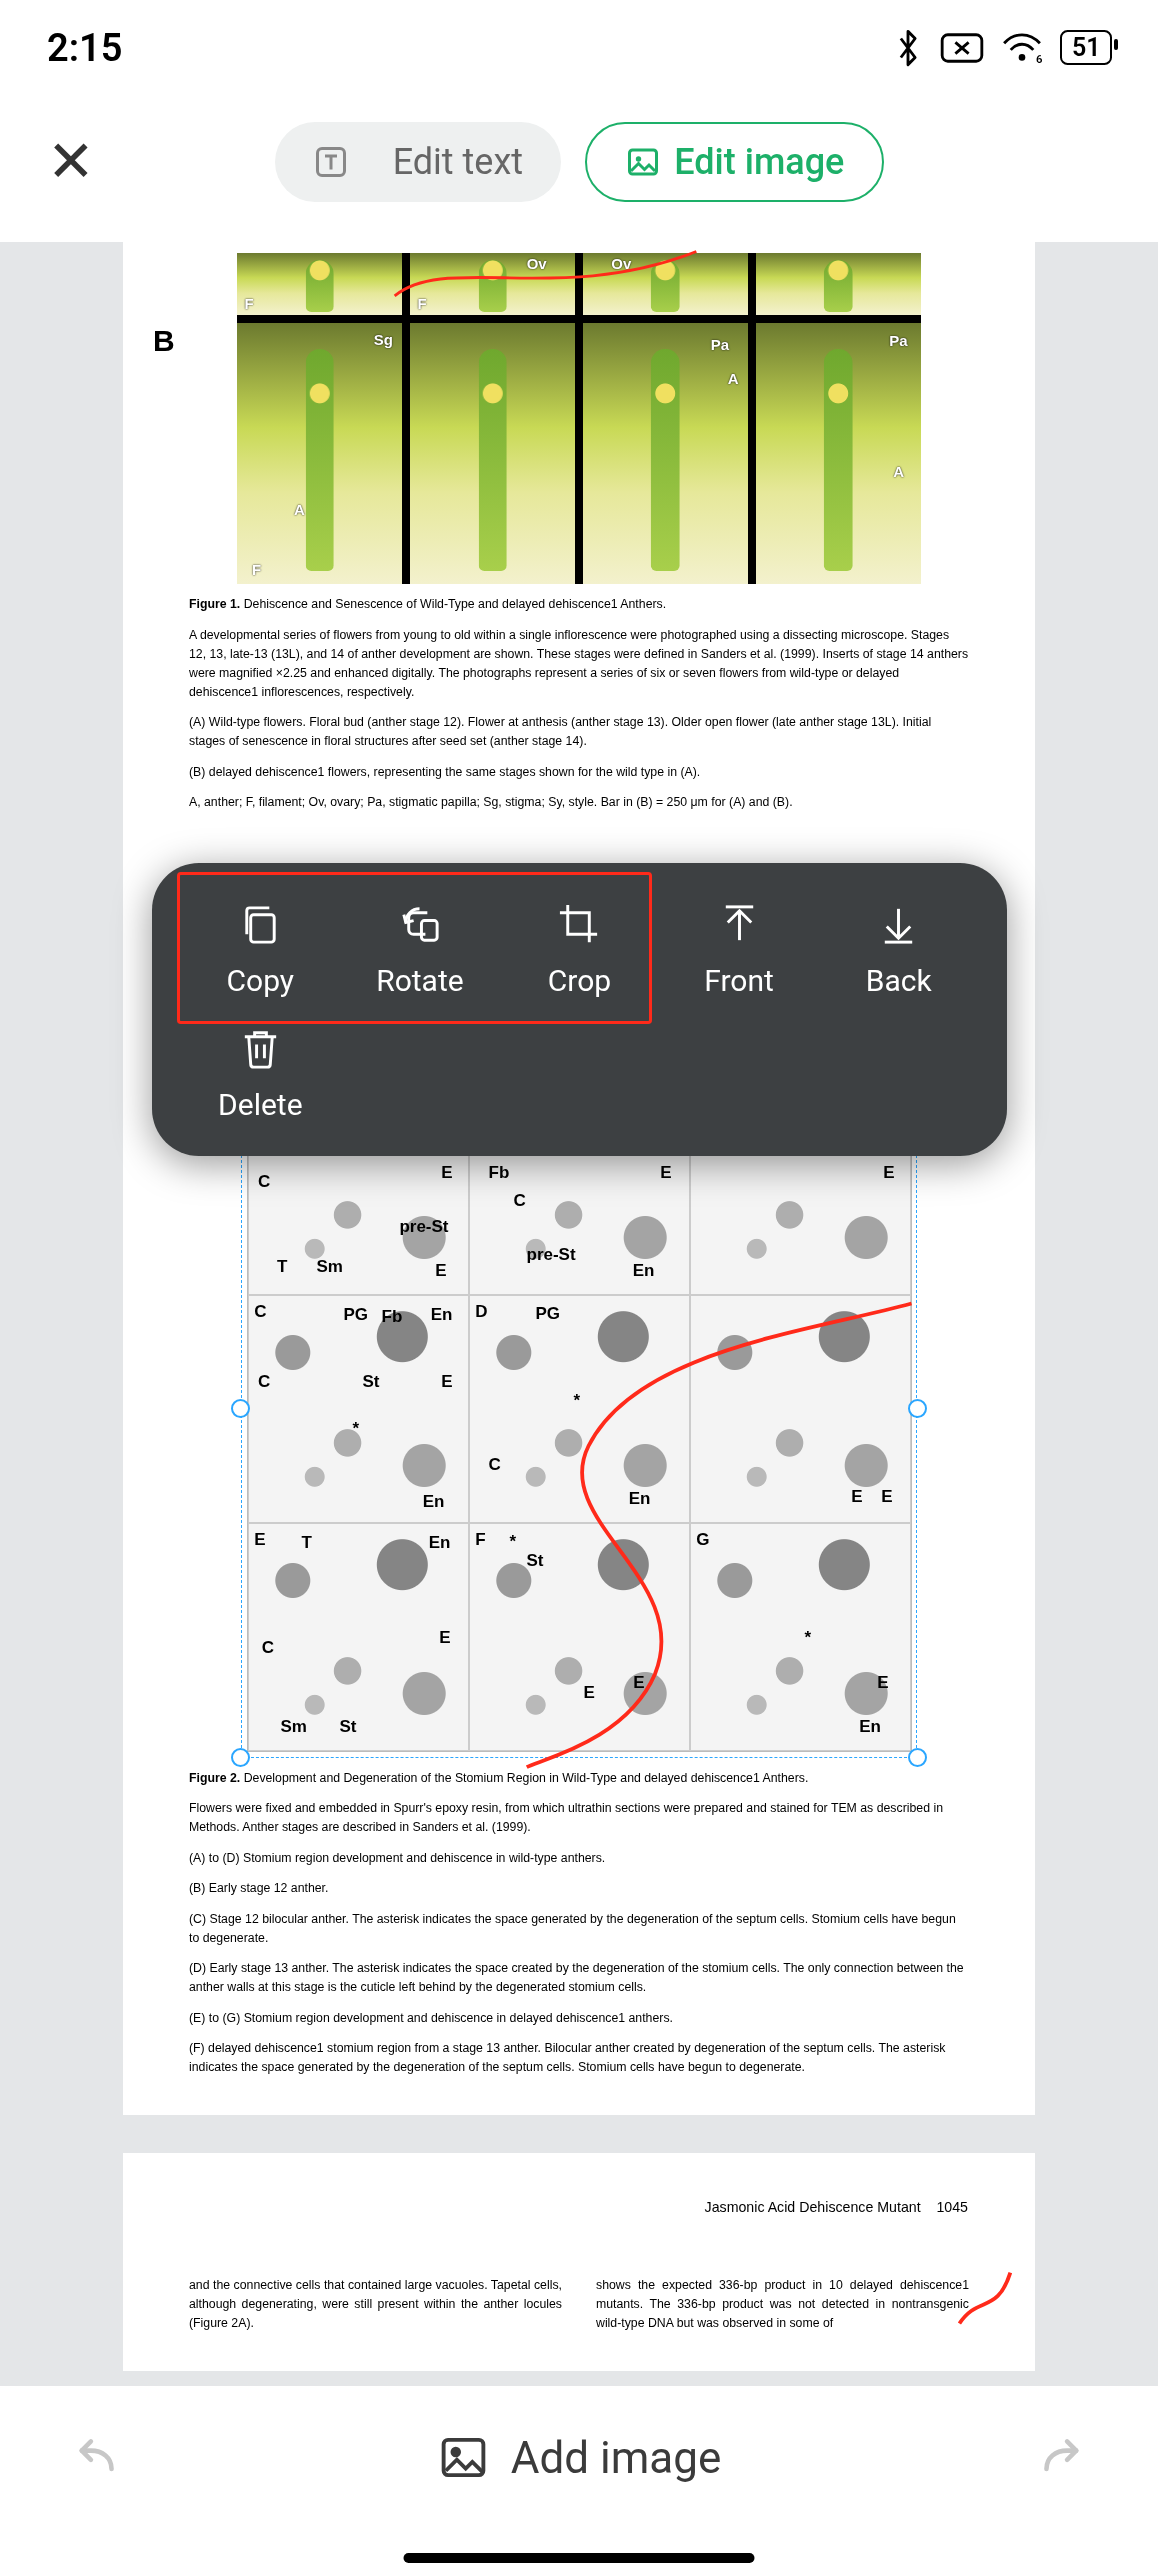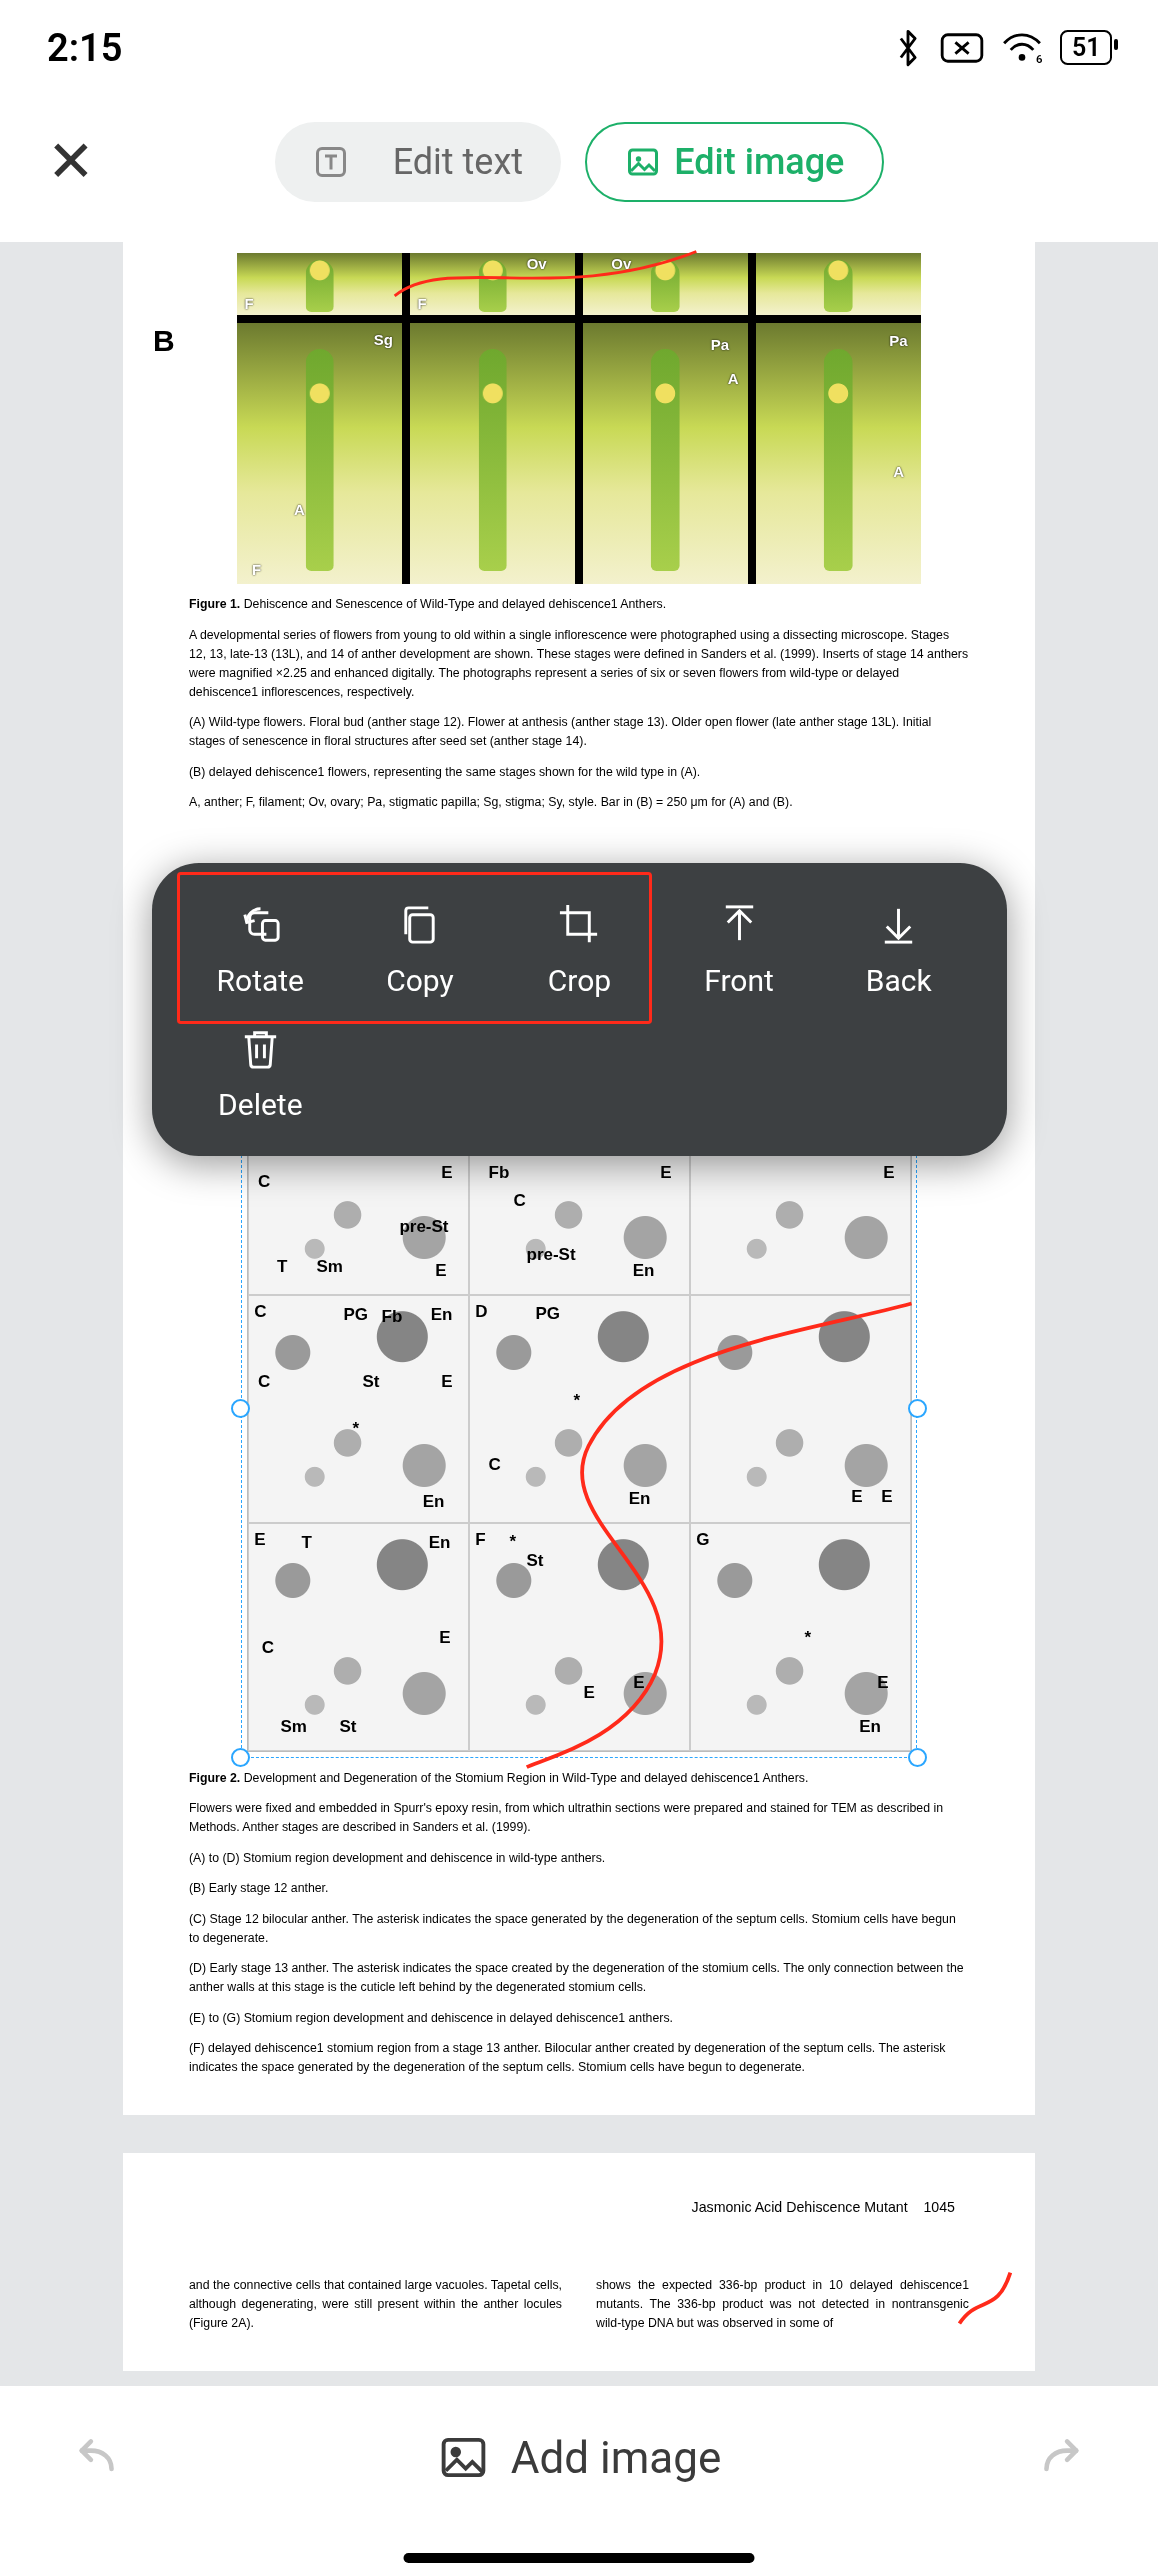--- a/index.html
+++ b/index.html
@@ -42,21 +42,21 @@
       radial-gradient(circle at 70% 18%,#333 0 25px,transparent 26px),
       radial-gradient(circle at 45% 65%,#777 0 13.3px,transparent 14.2px),
       radial-gradient(circle at 80% 75%,#666 0 21px,transparent 22px),
       radial-gradient(circle at 30% 80%,#888 0 9.5px,transparent 10.4px);
     opacity:.55; filter:contrast(1.1);
   }
   .em .t { position:absolute; font-size:17px; font-weight:700; color:#000; }
   .sel { position:absolute; border:1.9px dashed #2aa6ff; pointer-events:none; }
   .hndl { position:absolute; width:19px; height:19px; border:2.8px solid #2aa6ff; background:#fff; border-radius:50%; pointer-events:auto; }
   .squig { position:absolute; pointer-events:none; }
-  .journ { position:absolute; right:80px; font-size:14.2px; color:#000; }
+  .journ { position:absolute; right:67px; font-size:14.2px; color:#000; }
   
   .ctx { position:absolute; left:152px; top:863px; width:855px; background:#3d4042; border-radius:47px; padding:28.5px 28.5px 25px 28.5px; color:#fff; display:grid; grid-template-columns:repeat(5,1fr); row-gap:7.6px; z-index:50; box-shadow:0 7.6px 38px rgba(0,0,0,.4); }
   .ctx-item { display:flex; flex-direction:column; align-items:center; gap:15px; cursor:pointer; padding:9.5px 0; }
   .ctx-item svg { width:47px; height:47px; stroke:#fff; fill:none; stroke-width:3; }
   .ctx-item span { font-size:30px; }
   .redbox { position:absolute; border:3.8px solid #ff2a1a; pointer-events:none; border-radius:3.8px; z-index:60; }
   
   .bottom { position:absolute; left:0; right:0; bottom:0; height:190px; background:#fff; display:flex; align-items:center; justify-content:space-between; padding:0 57px 47px 57px; }
   .barbtn { width:76px; height:76px; display:flex; align-items:center; justify-content:center; color:#bdbdbd; }
   .addimg { display:flex; align-items:center; gap:21px; font-size:44px; color:#3b3b3b; cursor:pointer; }
@@ -277,33 +277,33 @@
     </div>
     <svg class="squig" style="right:19px;top:114px;width:66px;height:66px" viewBox="0 0 70 70">
         <path d="M10 60 C 30 30 50 50 64 6" stroke="#ff2a1a" stroke-width="4" fill="none"></path>
       </svg>
   </div>
 </div>
 
 <div class="ctx">
   <div class="ctx-item">
     <svg viewBox="0 0 48 48">
+        <rect x="14" y="14" width="24" height="28" rx="3"></rect>
+        <path d="M10 34V10c0-2 1-3 3-3h20"></path>
+      </svg>
+    <span>Copy</span>
+  </div>
+  <div class="ctx-item">
+    <svg viewBox="0 0 48 48">
         <path d="M32 12H18c-3 0-5 2-5 5v12c0 3 2 5 5 5h12"></path>
         <rect x="26" y="20" width="16" height="20" rx="3"></rect>
         <path d="M10 22c0-8 6-14 14-14"></path>
         <path d="M8 14l2 8 8-2"></path>
       </svg>
     <span>Rotate</span>
-  </div>
-  <div class="ctx-item">
-    <svg viewBox="0 0 48 48">
-        <rect x="14" y="14" width="24" height="28" rx="3"></rect>
-        <path d="M10 34V10c0-2 1-3 3-3h20"></path>
-      </svg>
-    <span>Copy</span>
   </div>
   <div class="ctx-item">
     <svg viewBox="0 0 48 48">
         <path d="M12 4v30h30"></path>
         <path d="M4 12h30v30"></path>
       </svg>
     <span>Crop</span>
   </div>
   <div class="ctx-item">
     <svg viewBox="0 0 48 48">

